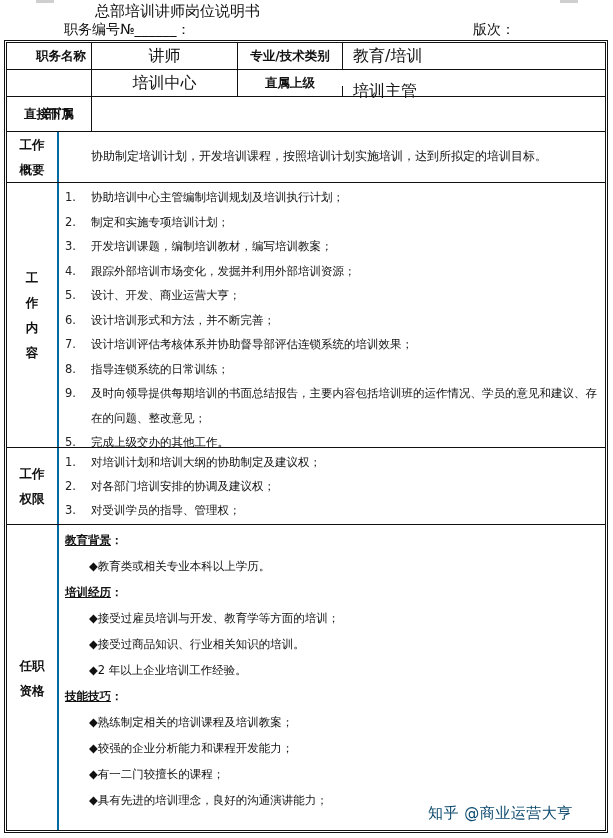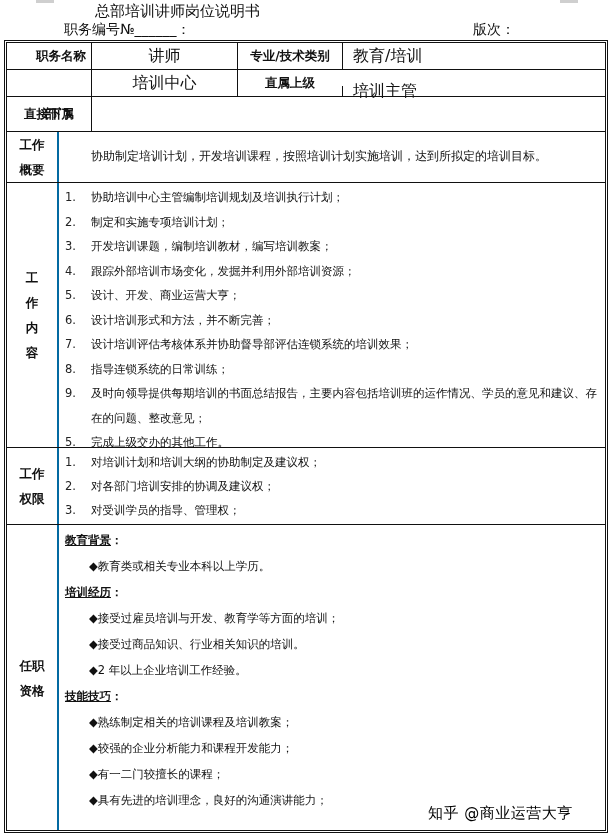--- a/index.html
+++ b/index.html
@@ -43,21 +43,21 @@
   ol.duties { list-style: none; margin: 0; padding: 0; position: absolute; left: 0; top: 2px; right: 4px; }
   ol.duties li { display: flex; font-size: 11.5px; line-height: 24.5px; }
   ol.duties li .num { width: 26px; padding-left: 6px; flex: none; color: #222; }
   ol.duties li .txt { flex: 1; }
   .rights li { line-height: 24px !important; }
   .qual { position: absolute; left: 6px; top: 2px; right: 4px; font-size: 11.5px; }
   .qual .cat { font-weight: bold; text-decoration: underline; line-height: 26px; }
   .qual .cat-colon { font-weight: bold; }
   .qual .item { padding-left: 24px; line-height: 26px; }
   .watermark {
-    position: absolute; left: 428px; top: 804px; font-size: 15px; color: #000000; letter-spacing: 0.5px; text-align: right;
+    position: absolute; left: 428px; top: 804px; font-size: 15px; color: #0c4a6e; letter-spacing: 0.5px; text-align: right;
   }
 </style>
 </head>
 <body>
 
 <div class="corner-mark" style="left:36px;"></div>
 <div class="corner-mark" style="left:560px;"></div>
 
 <div class="title">总部培训讲师岗位说明书</div>
 <div class="meta-left">职务编号№______：</div>

